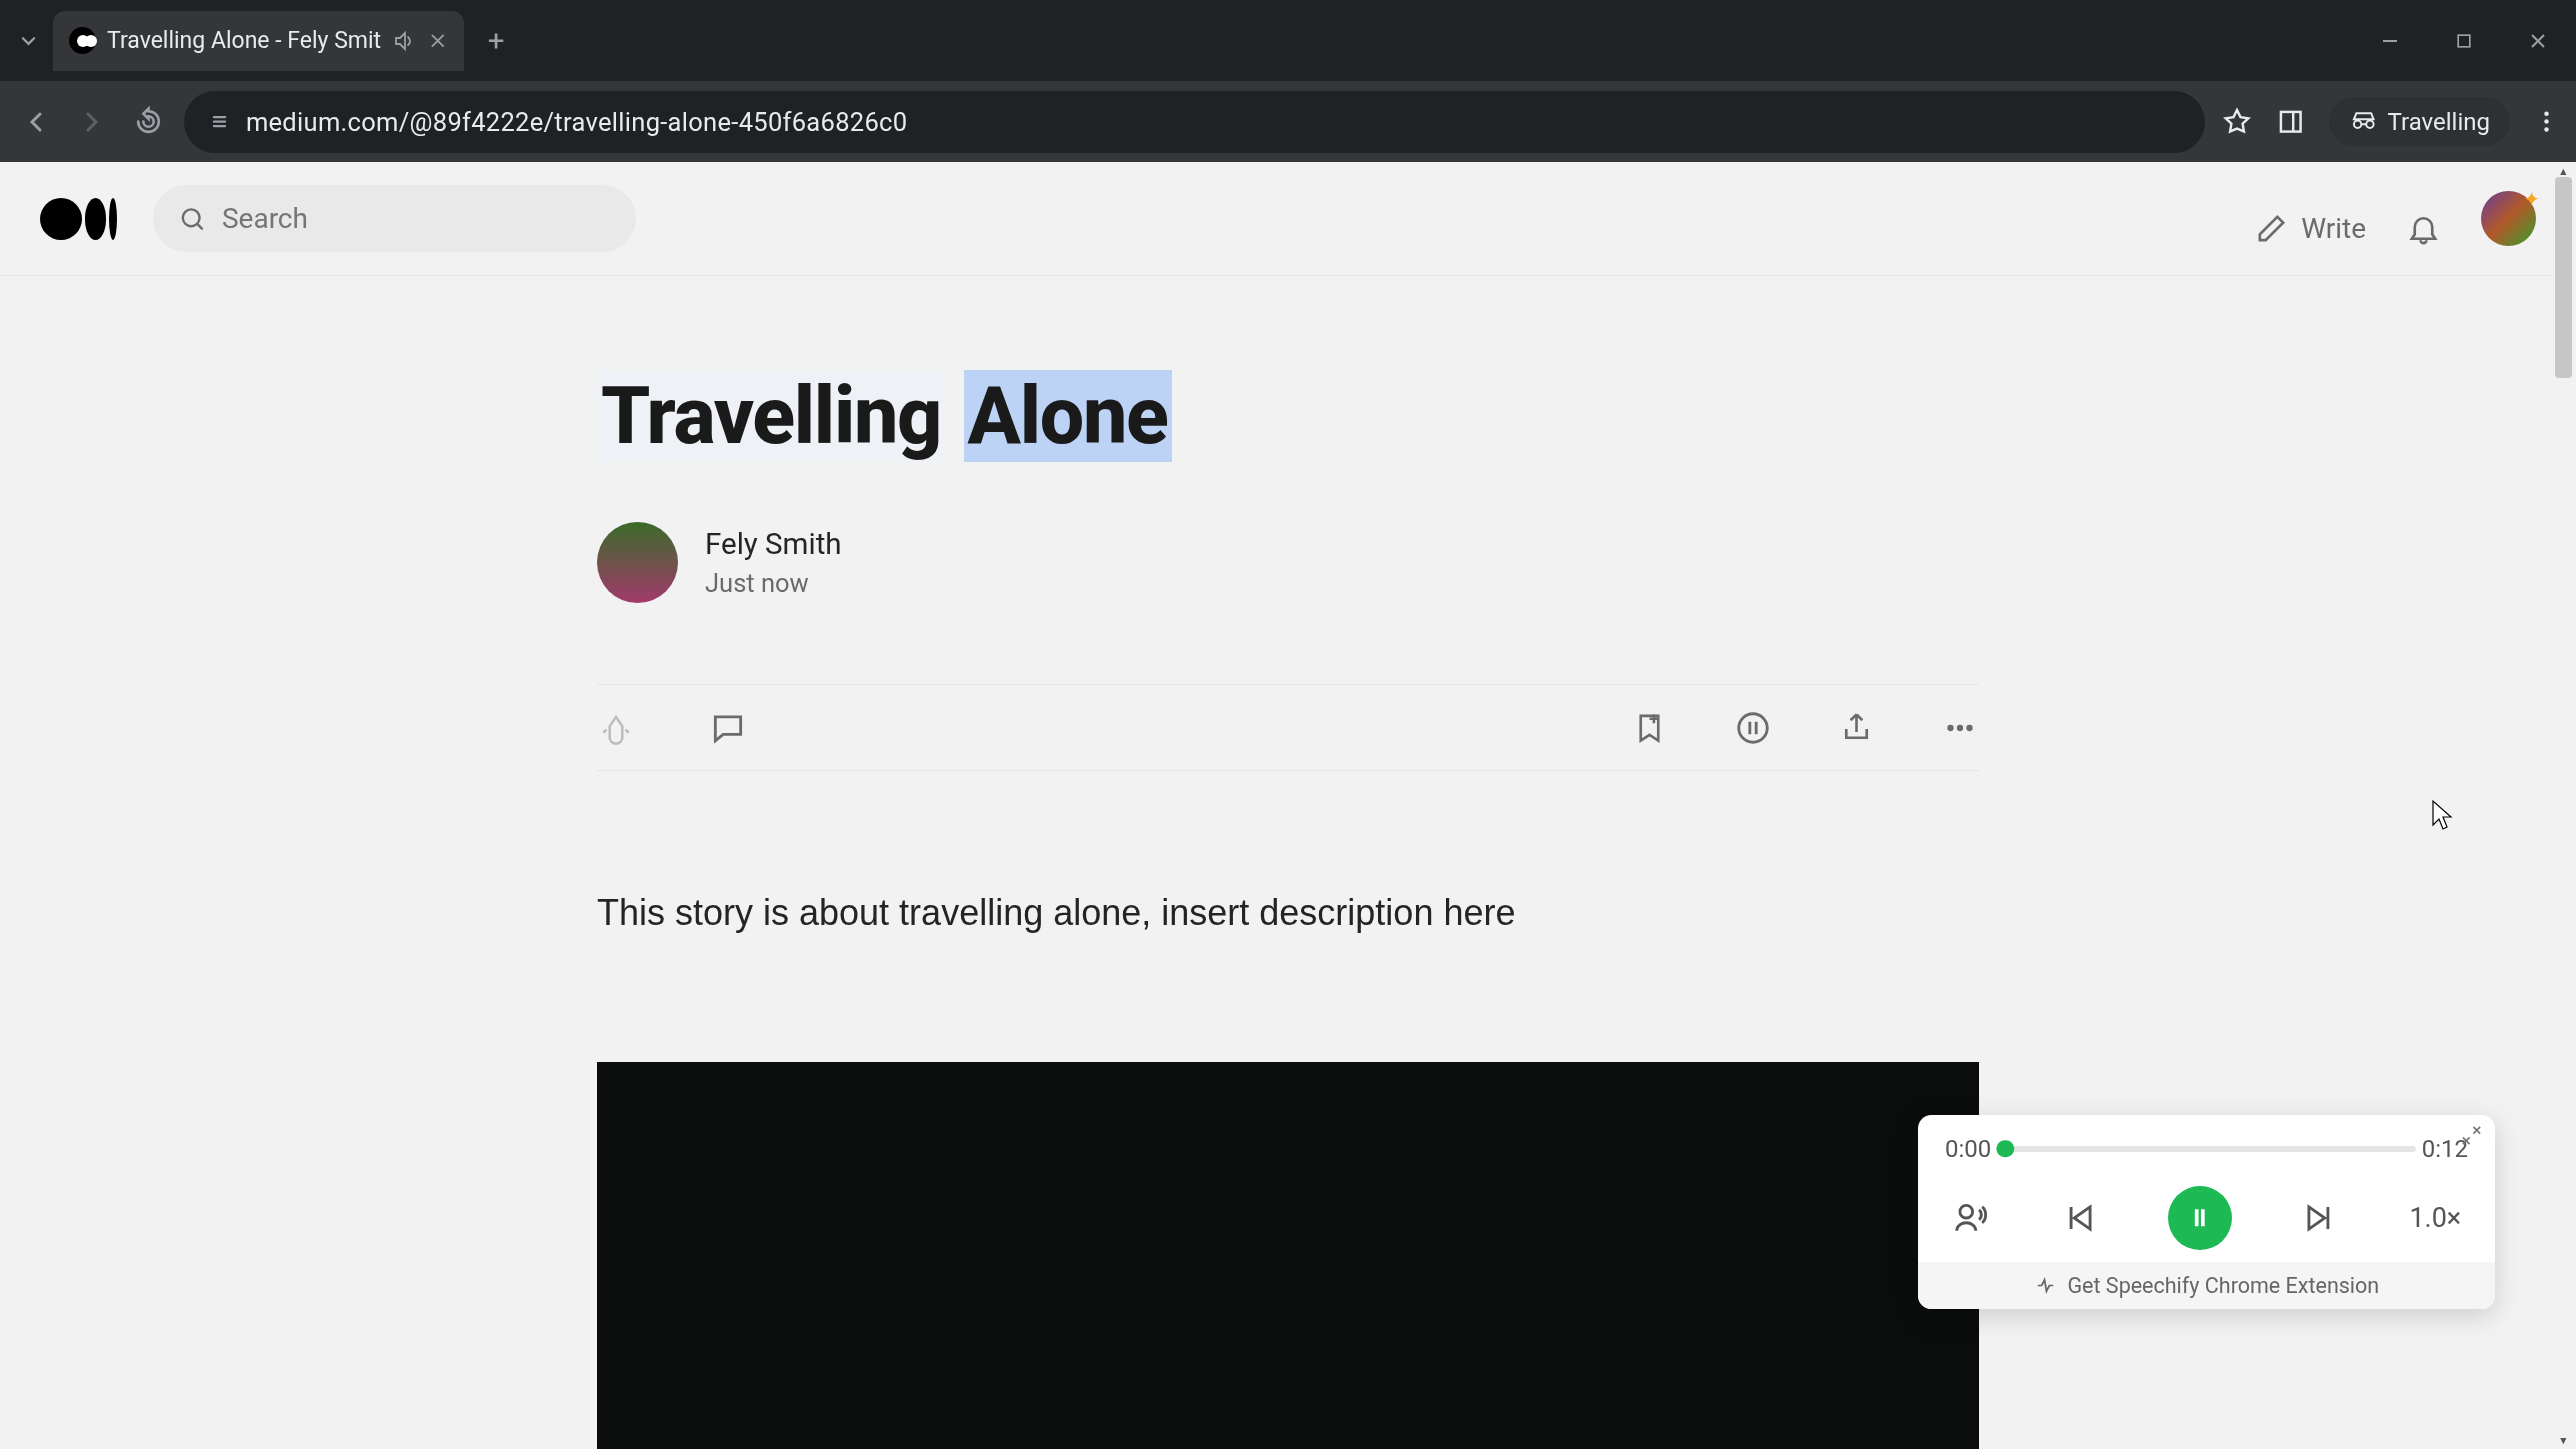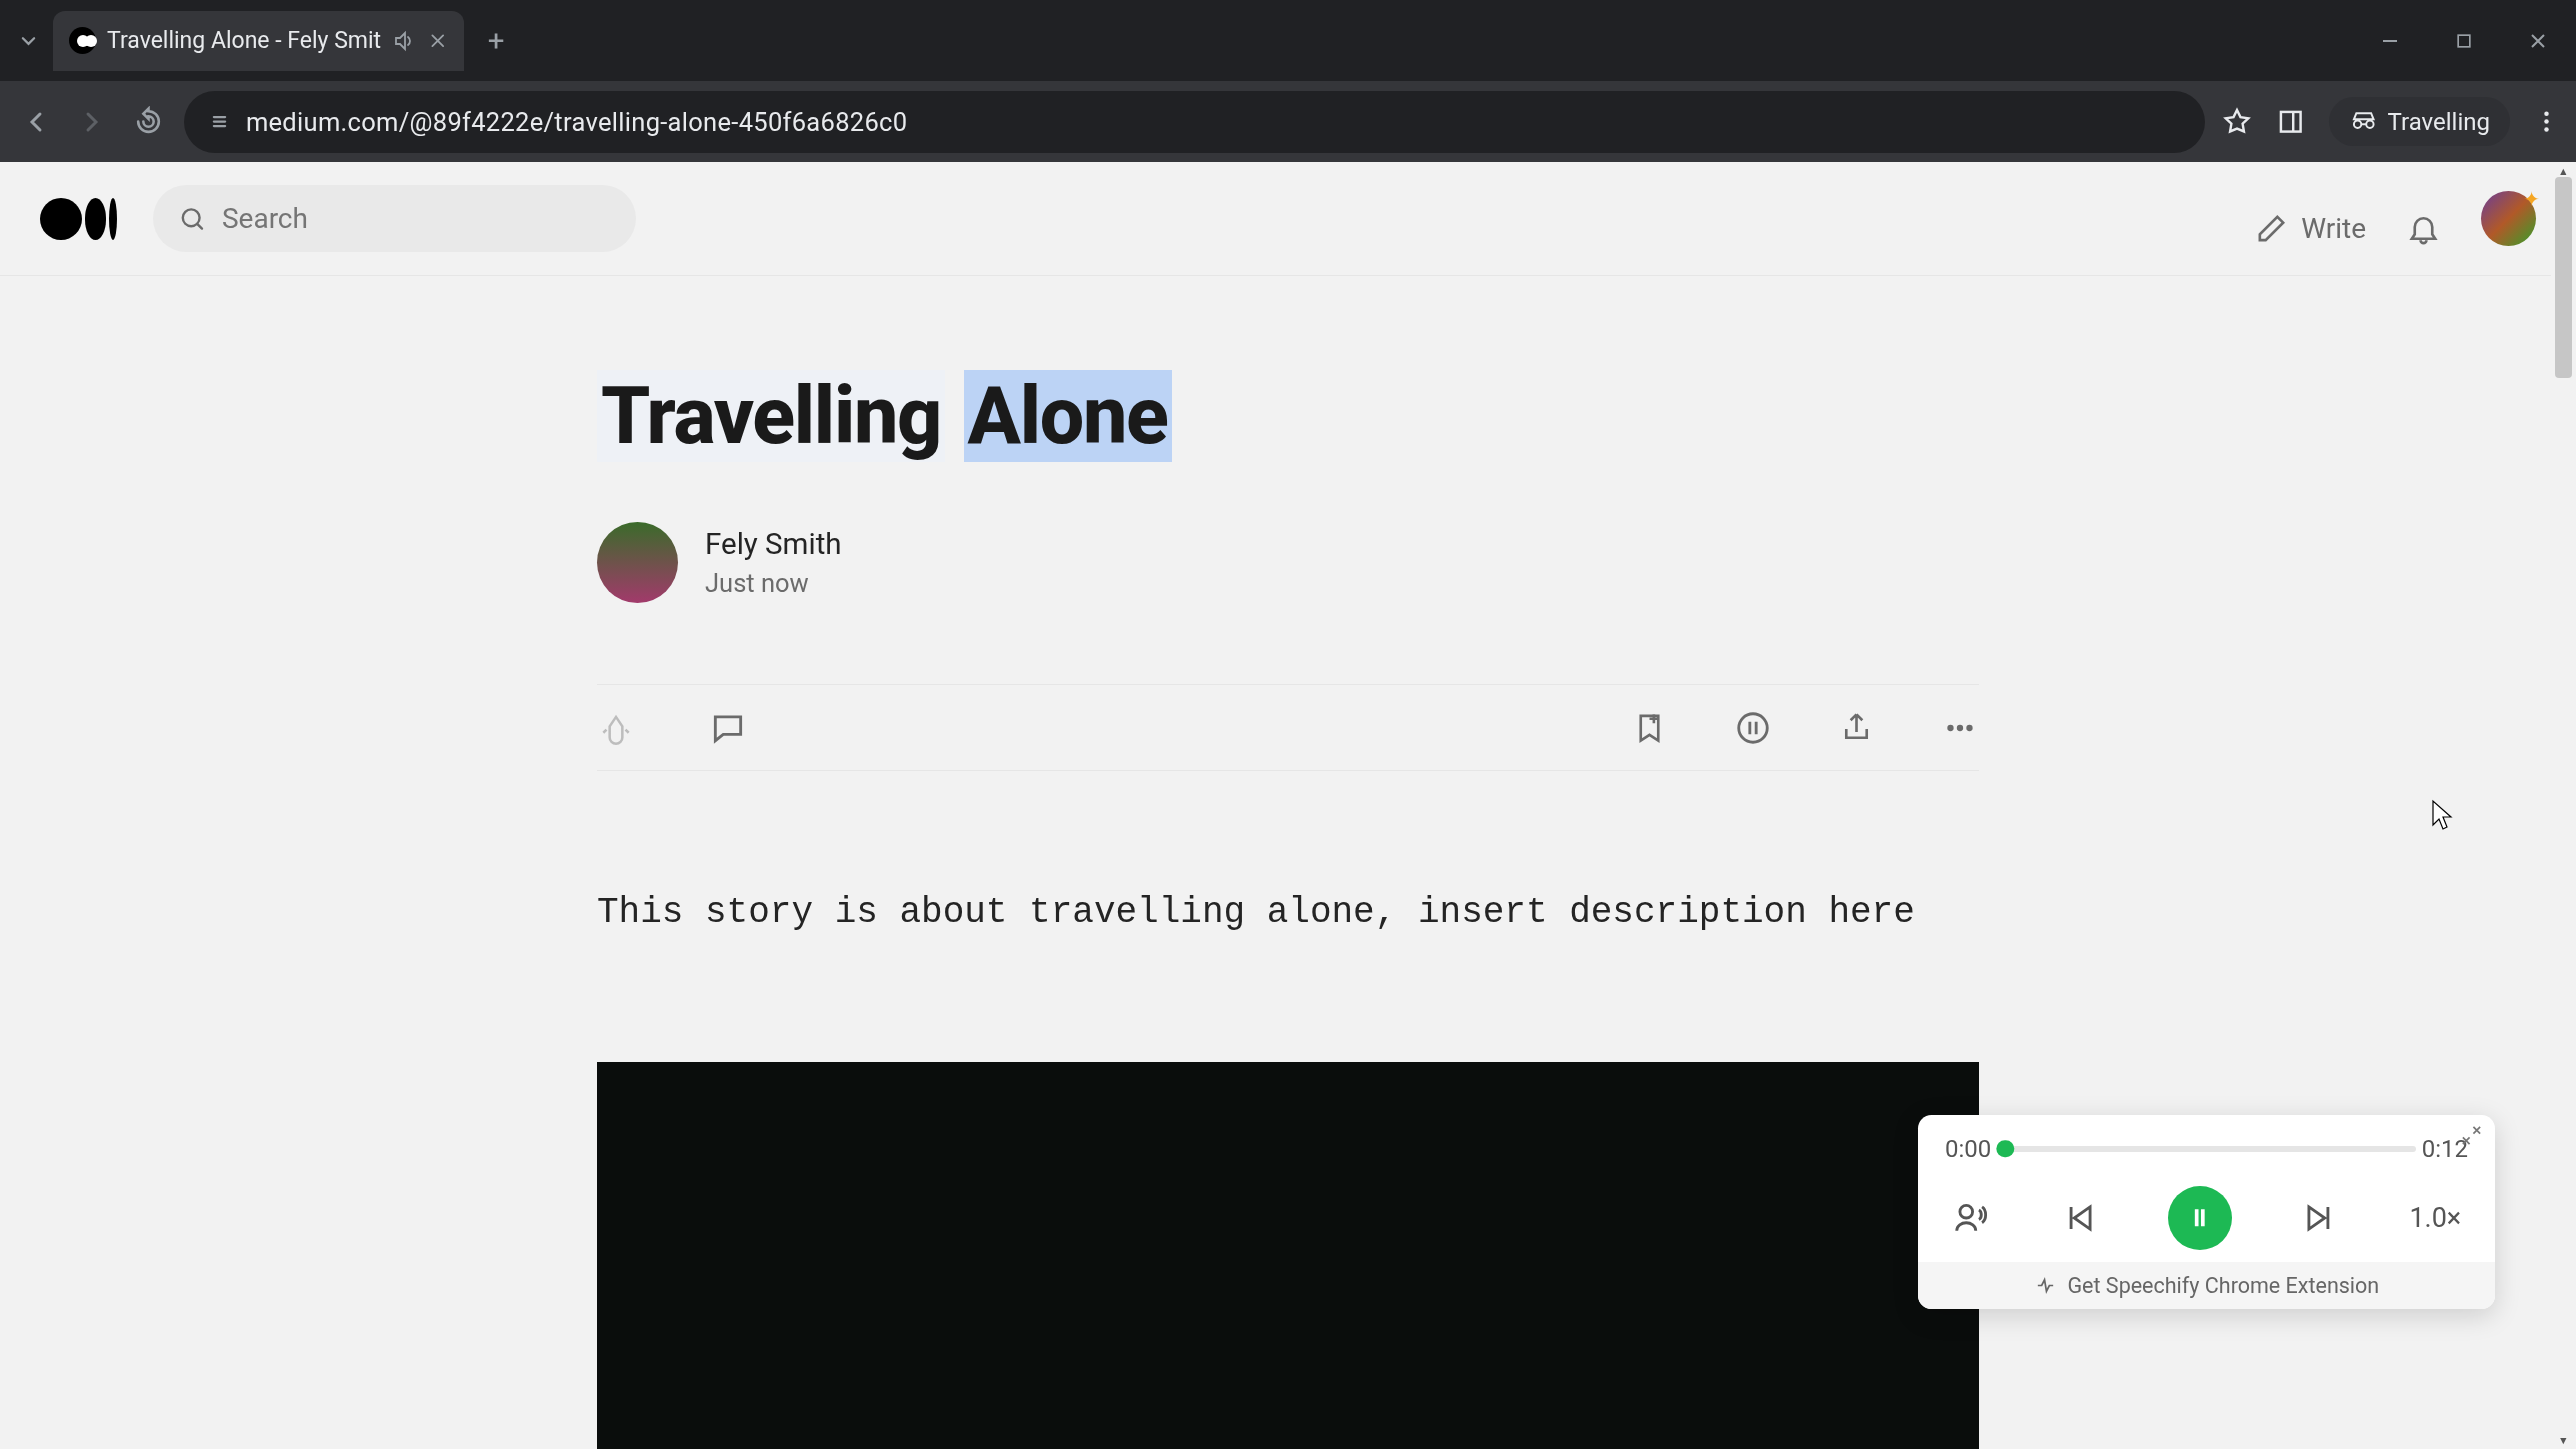--- a/index.html
+++ b/index.html
@@ -53,21 +53,21 @@
 .by-ava { width:81px; height:81px; border-radius:50%; background:linear-gradient(180deg,#3a6b2a,#a23a6b); }
 .by-txt { display:flex; flex-direction:column; gap:6.7px; }
 .by-name { font-size:29.5px; color:#242424; }
 .by-time { font-size:25.5px; color:#6b6b6b; }
 
 .action-bar { margin-top:81px; border-top:0.7px solid #e6e6e6; border-bottom:0.7px solid #e6e6e6; height:87px; display:flex; align-items:center; }
 .ab-left { display:flex; align-items:center; gap:74px; }
 .ab-right { margin-left:auto; display:flex; align-items:center; gap:67px; }
 .ab-ico { color:#6b6b6b; display:flex; }
 
-.a-body { margin-top:114px; font-family:Liberation Mono, monospace; font-size:36px; color:#242424; line-height:1.55; }
+.a-body { margin-top:114px; font-family:Liberation Sans, sans-serif; font-size:36px; color:#242424; line-height:1.55; }
 .a-img { margin-top:121px; width:100%; height:805px; background:#0a0d0c; }
 
 
 .player { position:absolute; right:81px; bottom:141px; width:577px; background:#fff; border-radius:13.4px; box-shadow:0 6.7px 27px rgba(0,0,0,.15); padding:20px 27px 0; }
 .pl-collapse { position:absolute; top:9.4px; right:12px; color:#777; }
 .pl-row1 { display:flex; align-items:center; gap:6px; }
 .pl-time { font-size:24px; color:#555; }
 .pl-track { flex:1; height:6.7px; background:#e5e5e5; border-radius:4px; position:relative; }
 .pl-dot { position:absolute; left:8px; top:50%; transform:translate(-50%,-50%); width:17.4px; height:17.4px; background:#1db954; border-radius:50%; }
 .pl-row2 { display:flex; align-items:center; justify-content:space-between; margin-top:23px; padding:0 6.7px 12px; }

